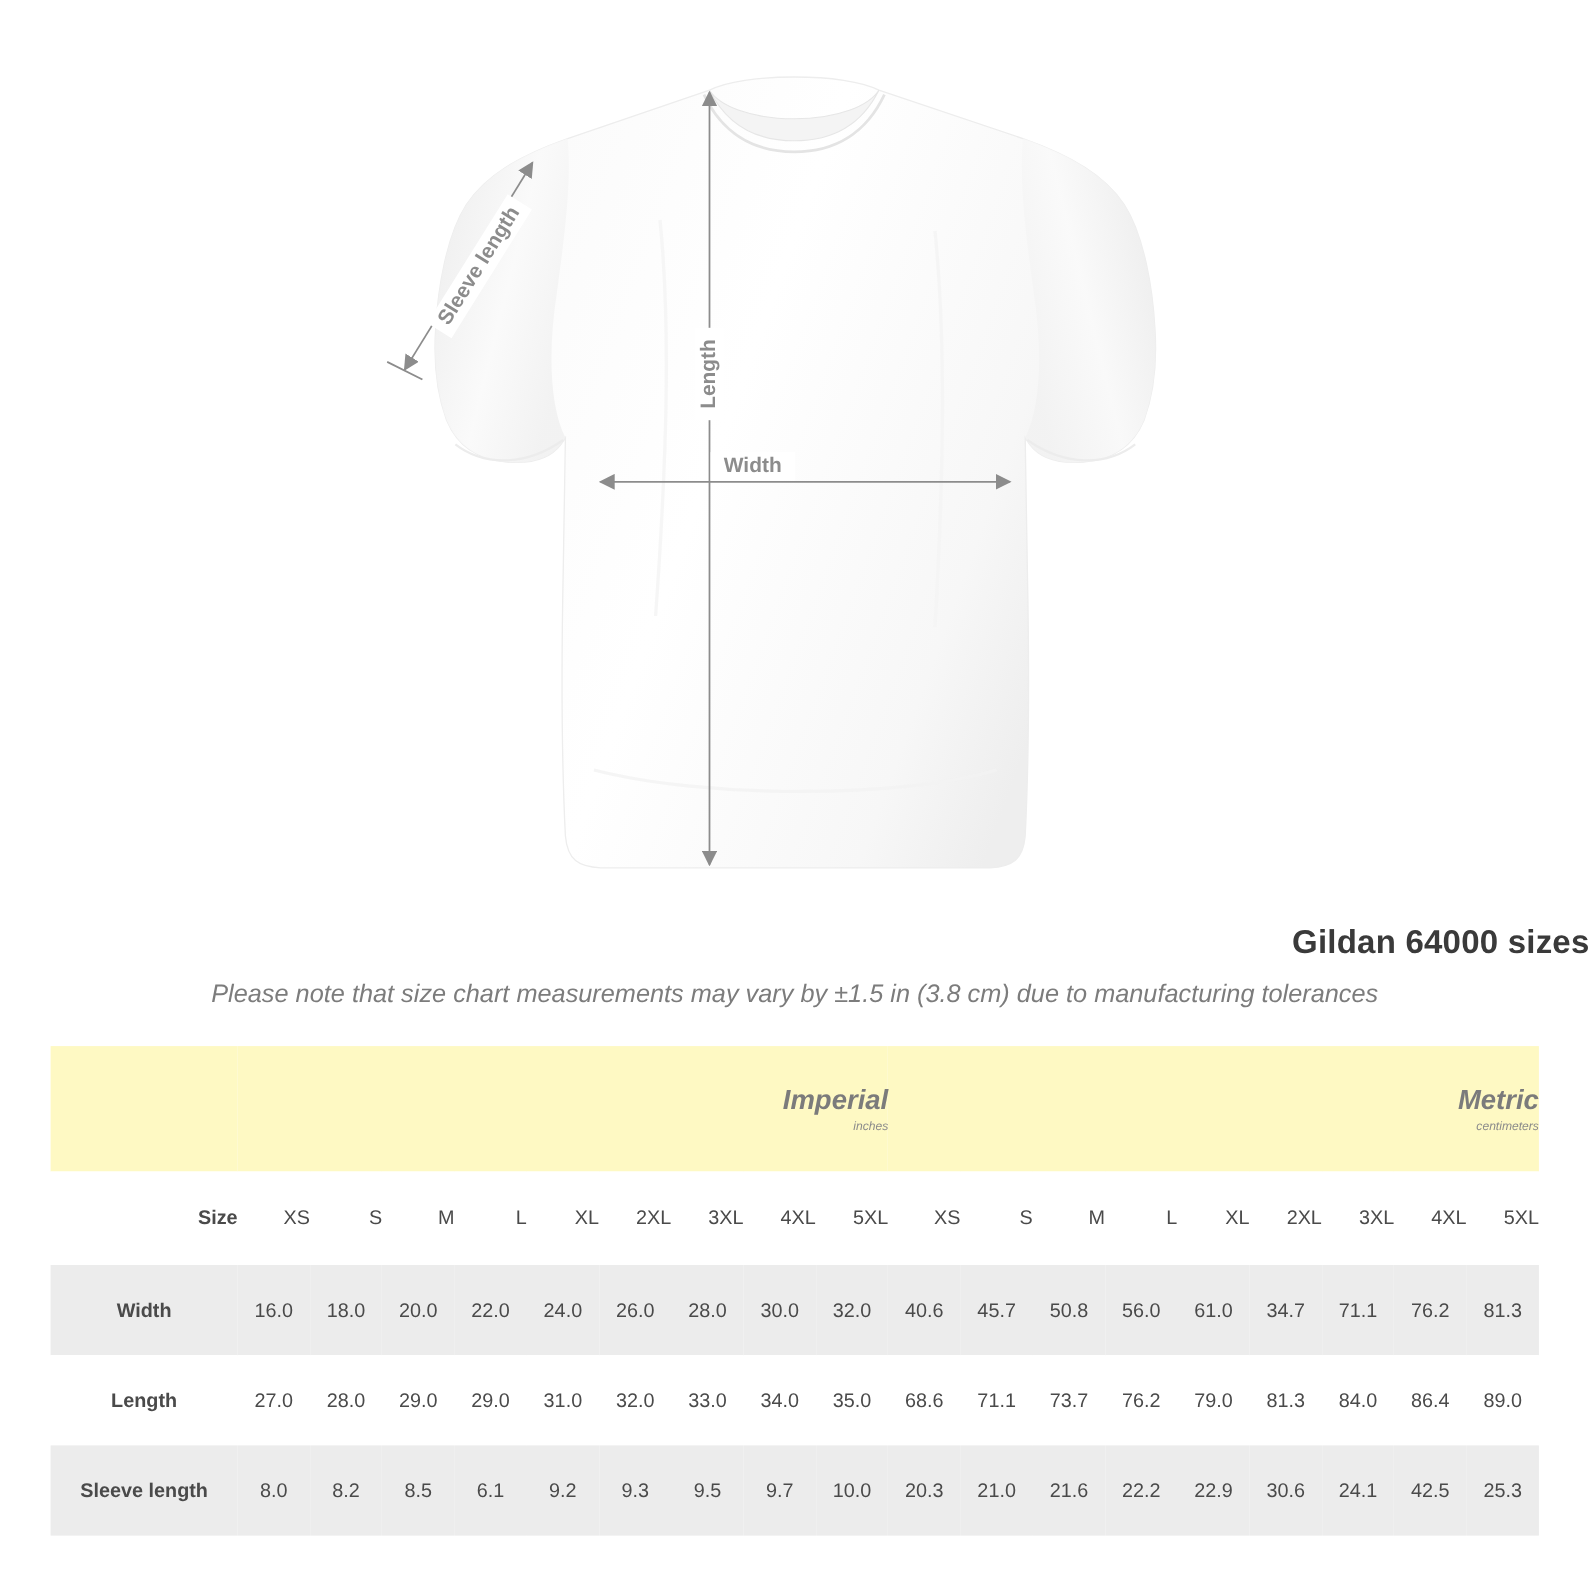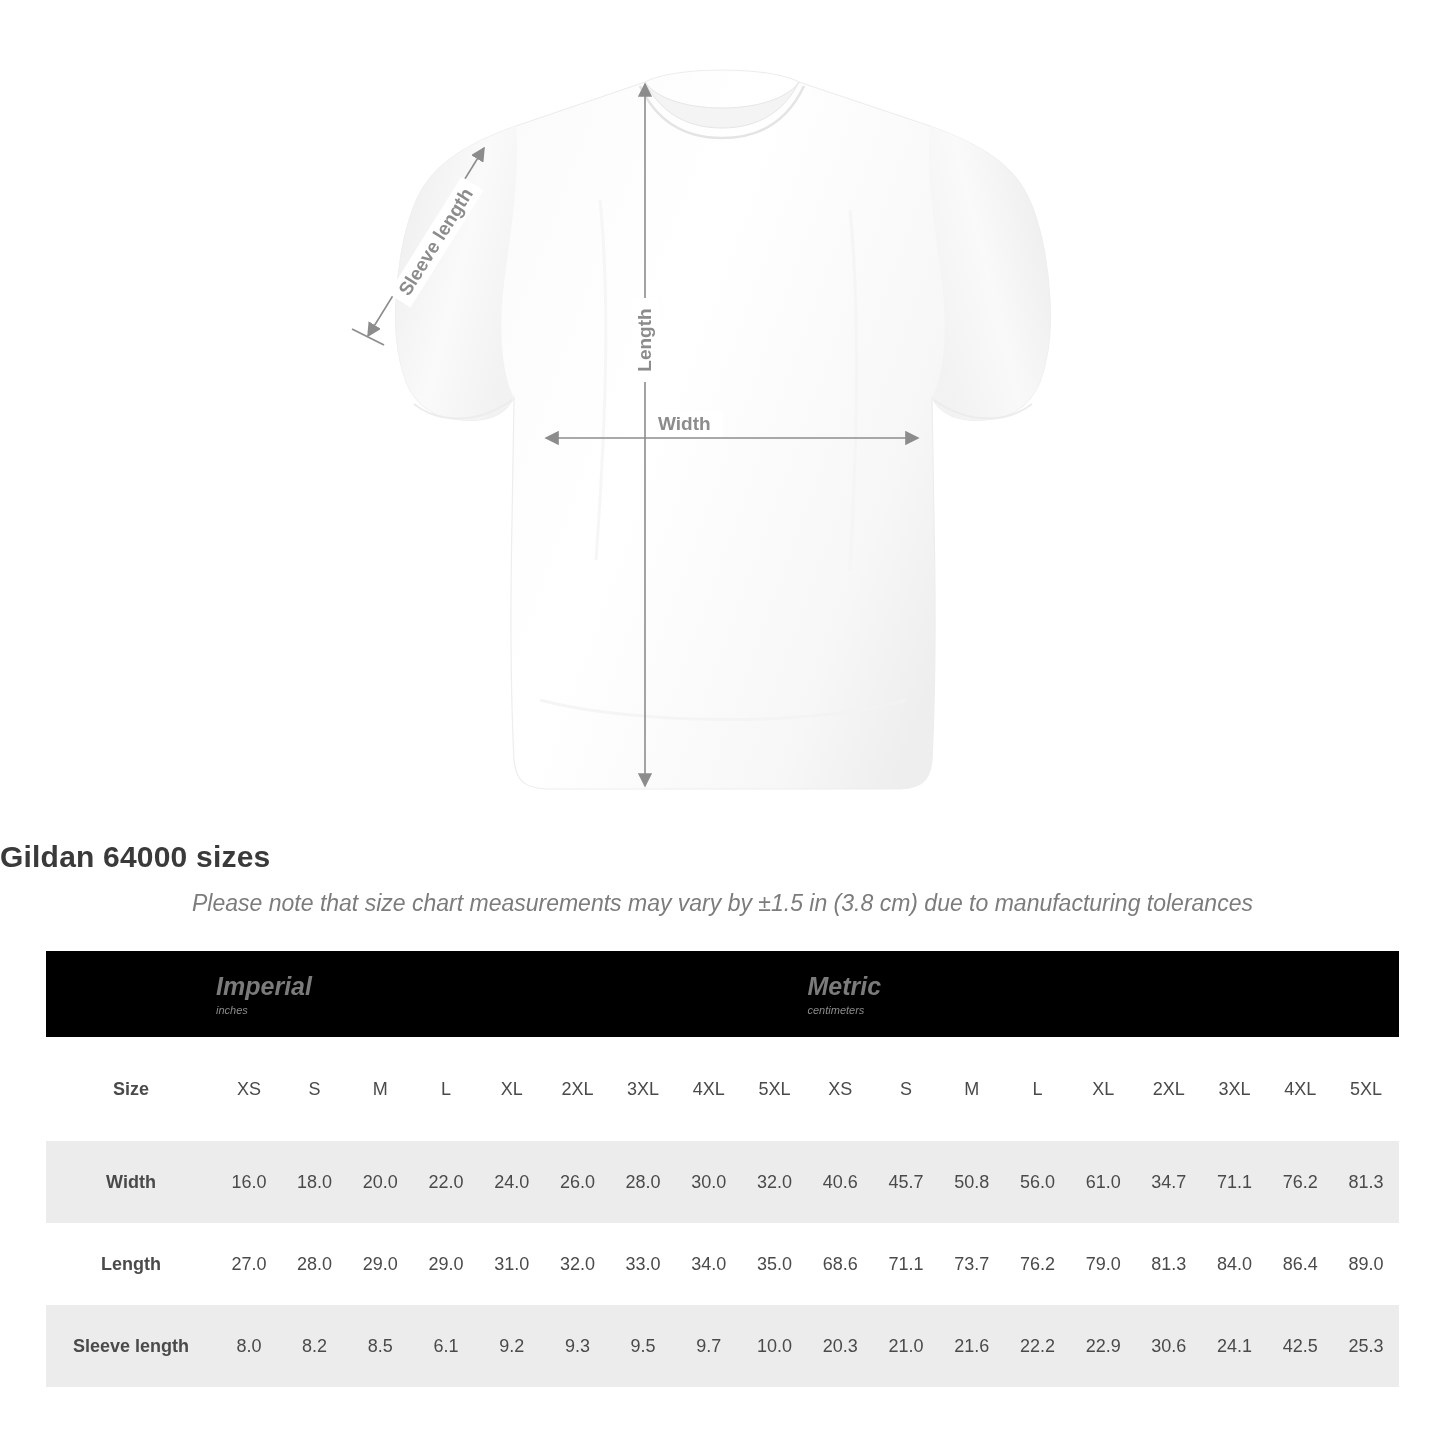--- a/index.html
+++ b/index.html
@@ -27,21 +27,21 @@
     height: 830px;
   }
   .shirt-svg {
     position: absolute;
     left: 0;
     top: 0;
   }
 
   
   .chart-title {
-    text-align: left;
+    text-align: right;
     font-size: 30px;
     font-weight: bold;
     color: #3a3a3a;
     margin: 10px 0 0 0;
     letter-spacing: 0.2px;
   }
   .chart-note {
     text-align: center;
     font-size: 23px;
     font-style: italic;
@@ -56,23 +56,23 @@
   table.size-table {
     border-collapse: collapse;
     width: 1353px;
     table-layout: fixed;
   }
   table.size-table td, table.size-table th {
     padding: 0;
     margin: 0;
   }
   .unit-head {
-    background: #000000;
-    height: 86px;
-    text-align: left;
+    background: #fef9c3;
+    height: 114px;
+    text-align: right;
     vertical-align: middle;
   }
   .unit-head .unit-name {
     font-size: 25px;
     font-style: italic;
     font-weight: bold;
     color: #7b7b7b;
     line-height: 1.15;
   }
   .unit-head .unit-sub {
@@ -88,22 +88,23 @@
     text-align: center;
     vertical-align: middle;
   }
   .cell {
     font-size: 18px;
     color: #4a4a4a;
     text-align: center;
     vertical-align: middle;
   }
   .size-row td {
-    height: 104px;
+    height: 85px;
     background: #ffffff;
+    text-align: right;
   }
   .size-row td.row-head { background: #ffffff; }
   .band-gray td { background: #ececec; height: 82px; }
   .band-white td { background: #ffffff; height: 82px; }
   .col-label { width: 170px; }
   .col-v { width: 65.7px; }
 </style>
 </head>
 <body>
 

